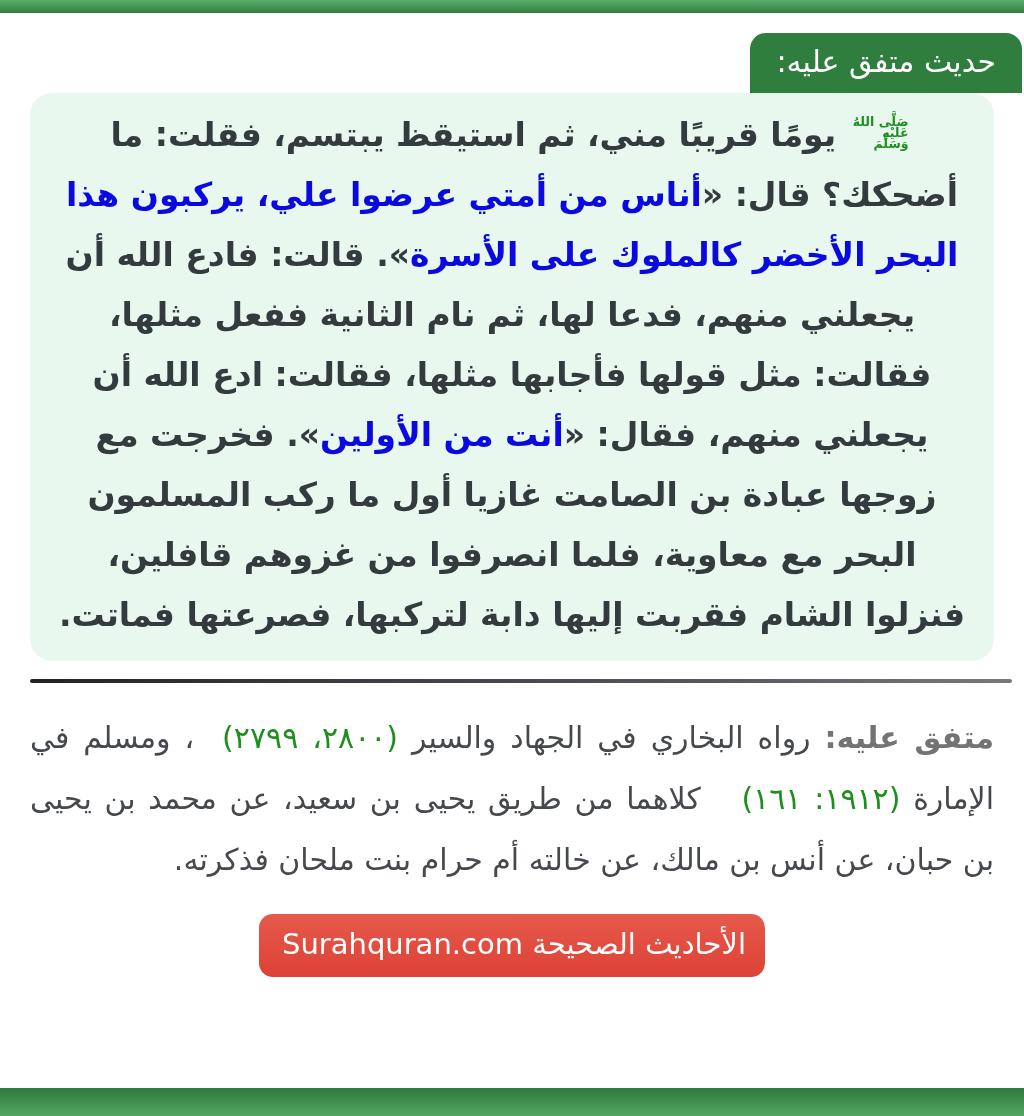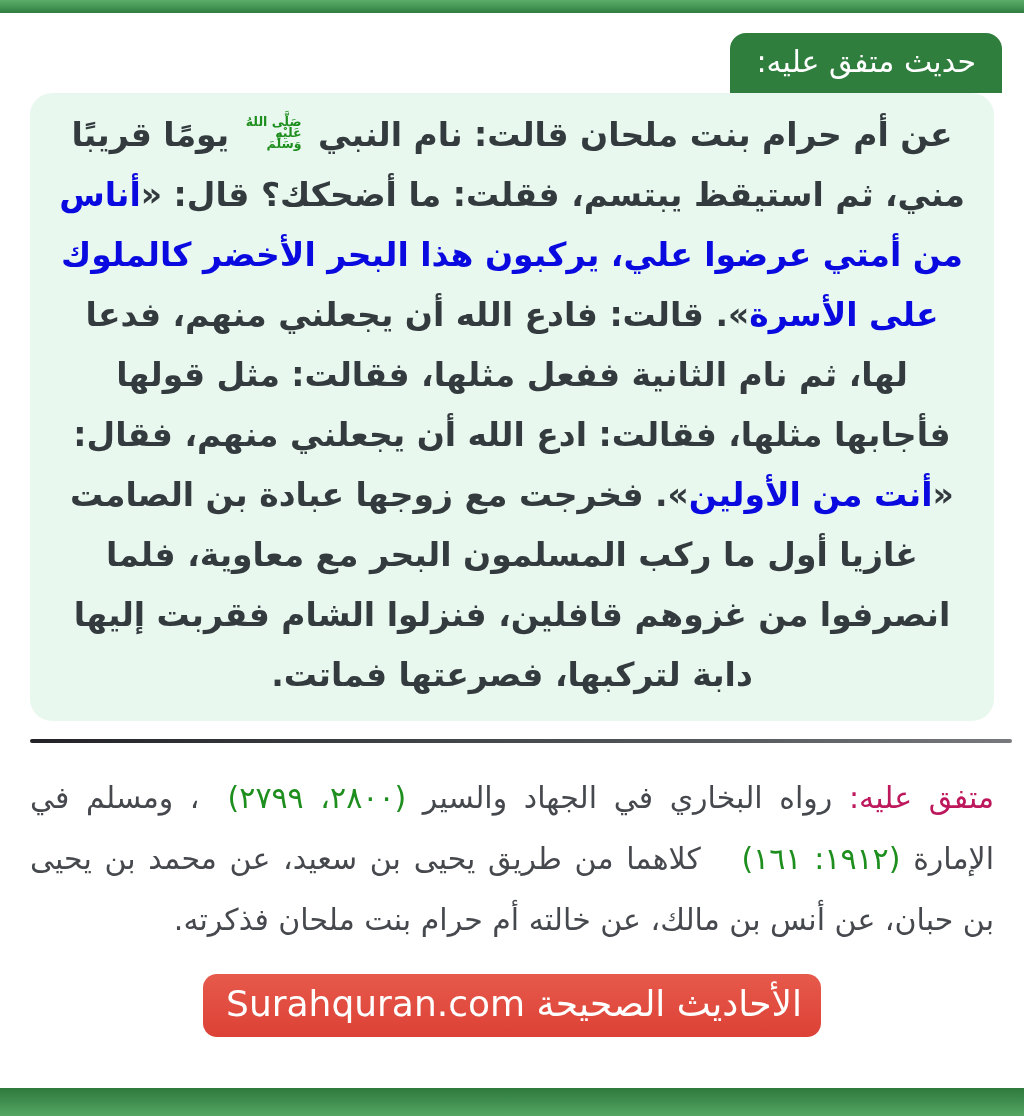--- a/index.html
+++ b/index.html
@@ -8,21 +8,21 @@
     background:#ffffff;
     font-family:"DejaVu Sans","Liberation Sans",sans-serif;
     direction:rtl;
     position:relative;
     overflow:hidden;
   }
   .top-bar{
     height:13px;
     background:linear-gradient(180deg,#5bac69 0%,#459455 55%,#2f7c3e 100%);
   }
-  .label-row{margin:20px 22px 0 30px;}
+  .label-row{margin:20px 2px 0 30px;}
   .header-label{
     display:inline-block;
     background:#2f7e3e;
     color:#ffffff;
     font-size:30px;
     line-height:34px;
     padding:12px 26px 14px;
     border-radius:16px 16px 0 0;
   }
   .hadith-box{
@@ -31,21 +31,21 @@
     border-radius:22px;
     padding:12px 28px 16px;
     text-align:center;
     font-weight:bold;
     font-size:33px;
     line-height:60px;
     color:#343b3f;
   }
   .seg-normal{color:inherit;}
   .seg-blue{color:#0a0ae0;}
-  .seg-red{color:#be185d;font-weight:normal;}
+  .seg-red{color:#737373;font-weight:bold;}
   .seg-green{color:#1e8e1e;margin-left:28px;}
   .saw{
     display:inline-flex;
     flex-direction:column;
     vertical-align:middle;
     text-align:right;
     color:#1e8e1e;
     font-size:12.5px;
     line-height:11px;
     font-weight:bold;
@@ -64,21 +64,21 @@
     line-height:61px;
     color:#45484d;
     text-align:justify;
     text-align-last:right;
   }
   .footer-row{text-align:center;margin-top:24px;}
   .footer-badge{
     display:inline-block;
     background:linear-gradient(180deg,#e65a4b 0%,#dd4136 100%);
     color:#ffffff;
-    font-size:36px;
+    font-size:29px;
     line-height:36px;
     padding:12px 19px 15px;
     border-radius:14px;
   }
   .footer-badge .site{padding-left:4px;}
   .bottom-bar{
     position:absolute;
     bottom:0;left:0;right:0;
     height:28px;
     background:linear-gradient(180deg,#2e7a3d 0%,#3f8d4e 45%,#55a663 100%);
@@ -87,21 +87,21 @@
 </head>
 <body>
 
 <div class="top-bar"></div>
 
 <div class="label-row">
   <span class="header-label">حديث متفق عليه:</span>
 </div>
 
 <div class="hadith-box">
-  <div><span class="seg-normal">عن أم حرام بنت ملحان قالت: نام النبي </span><span class="saw">
+  <div><span class="saw">
         <span>صَلَّى اللهُ</span>
         <span>عَلَيْهِ</span>
         <span>وَسَلَّمَ</span>
       </span><span class="seg-normal"> يومًا قريبًا مني، ثم استيقظ يبتسم، فقلت: ما أضحكك؟ قال: «</span><span class="seg-blue">أناس من أمتي عرضوا علي، يركبون هذا البحر الأخضر كالملوك على الأسرة</span><span class="seg-normal">». قالت: فادع الله أن يجعلني منهم، فدعا لها، ثم نام الثانية ففعل مثلها، فقالت: مثل قولها فأجابها مثلها، فقالت: ادع الله أن يجعلني منهم، فقال: «</span><span class="seg-blue">أنت من الأولين</span><span class="seg-normal">». فخرجت مع زوجها عبادة بن الصامت غازيا أول ما ركب المسلمون البحر مع معاوية، فلما انصرفوا من غزوهم قافلين، فنزلوا الشام فقربت إليها دابة لتركبها، فصرعتها فماتت.</span></div>
 </div>
 
 <div class="divider"></div>
 
 <div class="takhrij"><span class="seg-red">متفق عليه:</span><span class="seg-normal"> رواه البخاري في الجهاد والسير </span><span class="seg-green">(٢٨٠٠، ٢٧٩٩)</span><span class="seg-normal">، ومسلم في الإمارة </span><span class="seg-green">(١٩١٢: ١٦١)</span><span class="seg-normal"> كلاهما من طريق يحيى بن سعيد، عن محمد بن يحيى بن حبان، عن أنس بن مالك، عن خالته أم حرام بنت ملحان فذكرته.</span></div>
 

